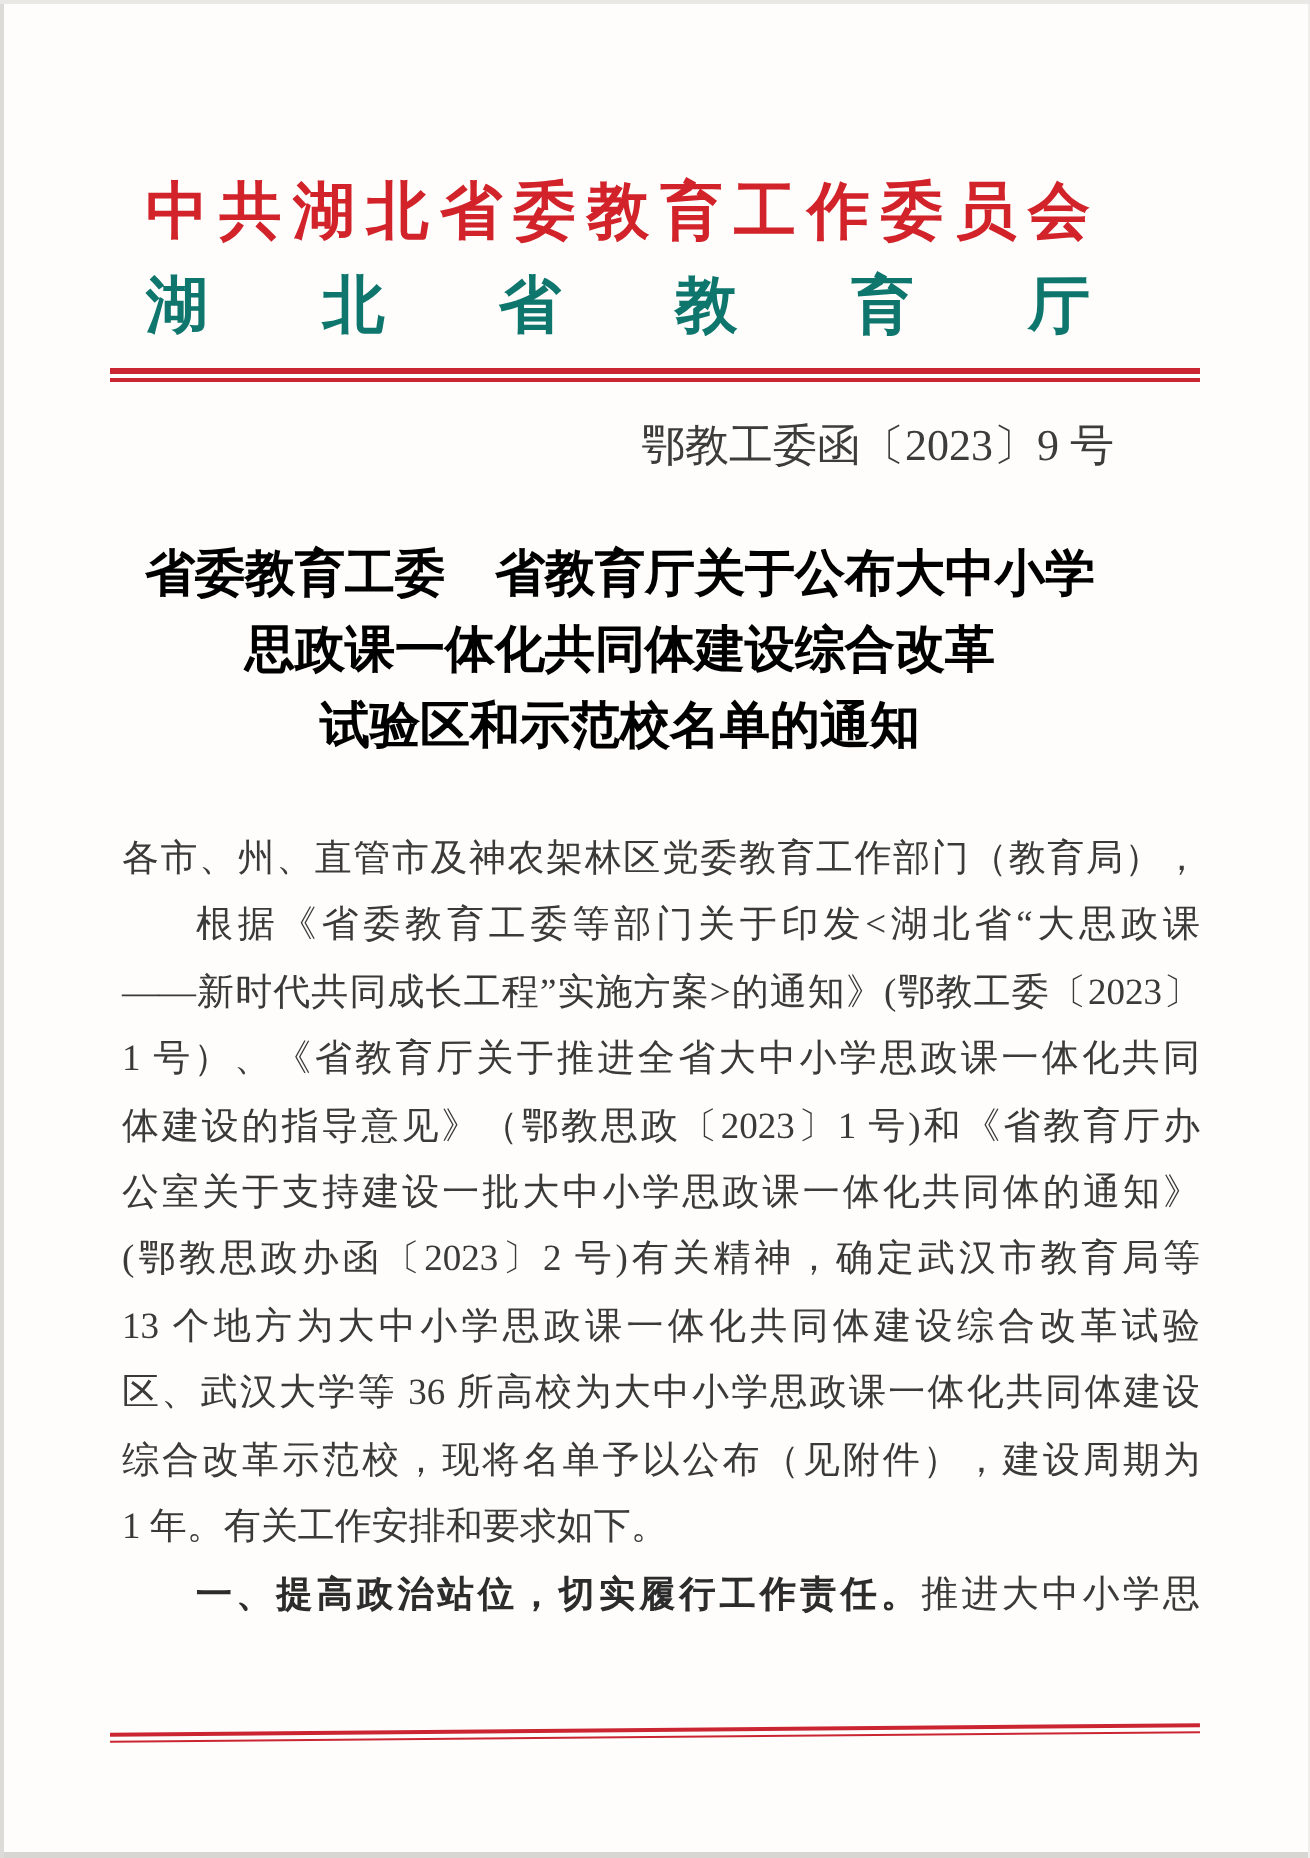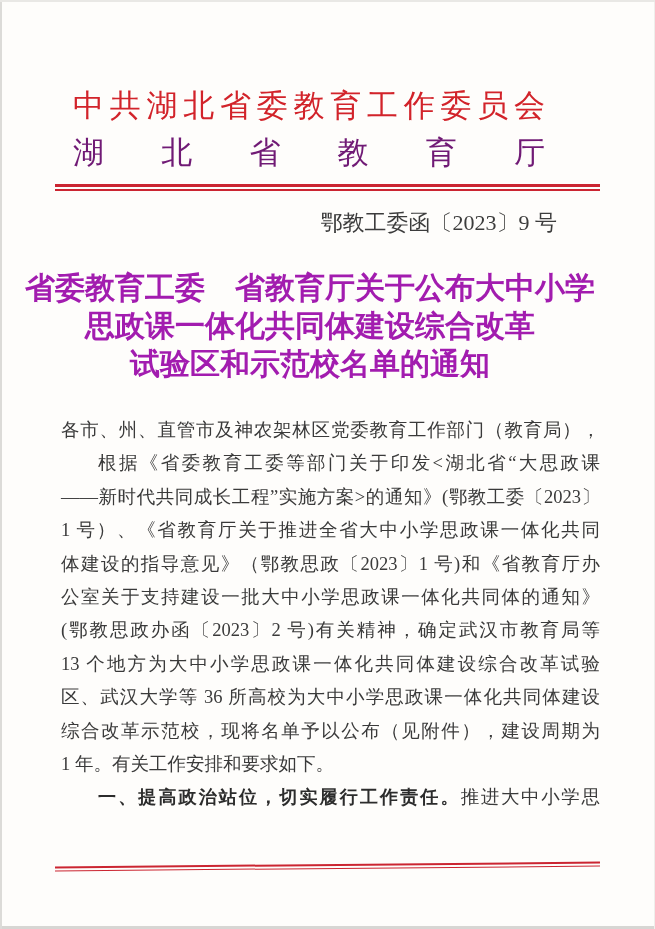--- a/index.html
+++ b/index.html
@@ -7,21 +7,21 @@
     position:relative;
     width:655px;height:929px;
     background:#fefdfb;
     overflow:hidden;
     font-family:"Liberation Serif","DejaVu Serif",serif;
     box-shadow: inset 0 2px 0 #e9e8e5, inset 2px 0 0 #dcdbd8, inset -1px 0 0 #efeeeb, inset 0 -3px 0 #d7d6d3;
   }
   
   .letterhead{
     position:absolute;top:82px;left:73px;width:472px;
-    font-weight:400;
+    font-weight:700;
     color:#d2232a;
   }
   .lh-line{
     display:block;
     font-size:31px;line-height:47px;
     text-align:justify;text-align-last:justify;
     white-space:nowrap;
   }
   
   .red-rule{
@@ -33,22 +33,22 @@
   .rule-bottom{top:864px;border-top-width:2.5px;border-bottom-width:1.5px;transform:rotate(-0.5deg);}
   
   .doc-number{
     position:absolute;top:211px;right:98px;
     font-size:22px;color:#3c3c3c;line-height:24px;
     white-space:nowrap;
   }
   
   .title{
     position:absolute;top:269px;left:0;width:620px;
-    text-align:center;color:#a21caf;
-    font-weight:700;font-size:30px;line-height:38px;
+    text-align:center;color:#000000;
+    font-weight:700;font-size:25px;line-height:38px;
   }
   .title-line{display:block;white-space:nowrap;}
   
   .doc-body{
     position:absolute;top:414px;left:61px;width:539px;
     font-size:18.5px;line-height:33.4px;color:#3a3a3a;
   }
   .body-line{display:block;white-space:nowrap;}
   .body-line.fill{text-align:justify;text-align-last:justify;white-space:normal;word-break:keep-all;}
   .body-line.indent{text-indent:37px;}
@@ -59,21 +59,21 @@
     margin-top:37px;
   }
 </style>
 </head>
 <body>
 
 <div class="page">
 
   <div class="letterhead">
     <span class="lh-line red-accent" style="color: rgb(210, 35, 42);">中共湖北省委教育工作委员会</span>
-    <span class="lh-line red-accent" style="color: #701a75;">湖北省教育厅</span>
+    <span class="lh-line red-accent" style="color: #0f766e;">湖北省教育厅</span>
   </div>
 
   <div class="red-rule rule-top" style="border-color: rgb(203, 37, 49);"></div>
 
   <div class="doc-number">鄂教工委函〔2023〕9 号</div>
 
   <div class="title">
     <span class="title-line">省委教育工委　省教育厅关于公布大中小学</span>
     <span class="title-line">思政课一体化共同体建设综合改革</span>
     <span class="title-line">试验区和示范校名单的通知</span>

